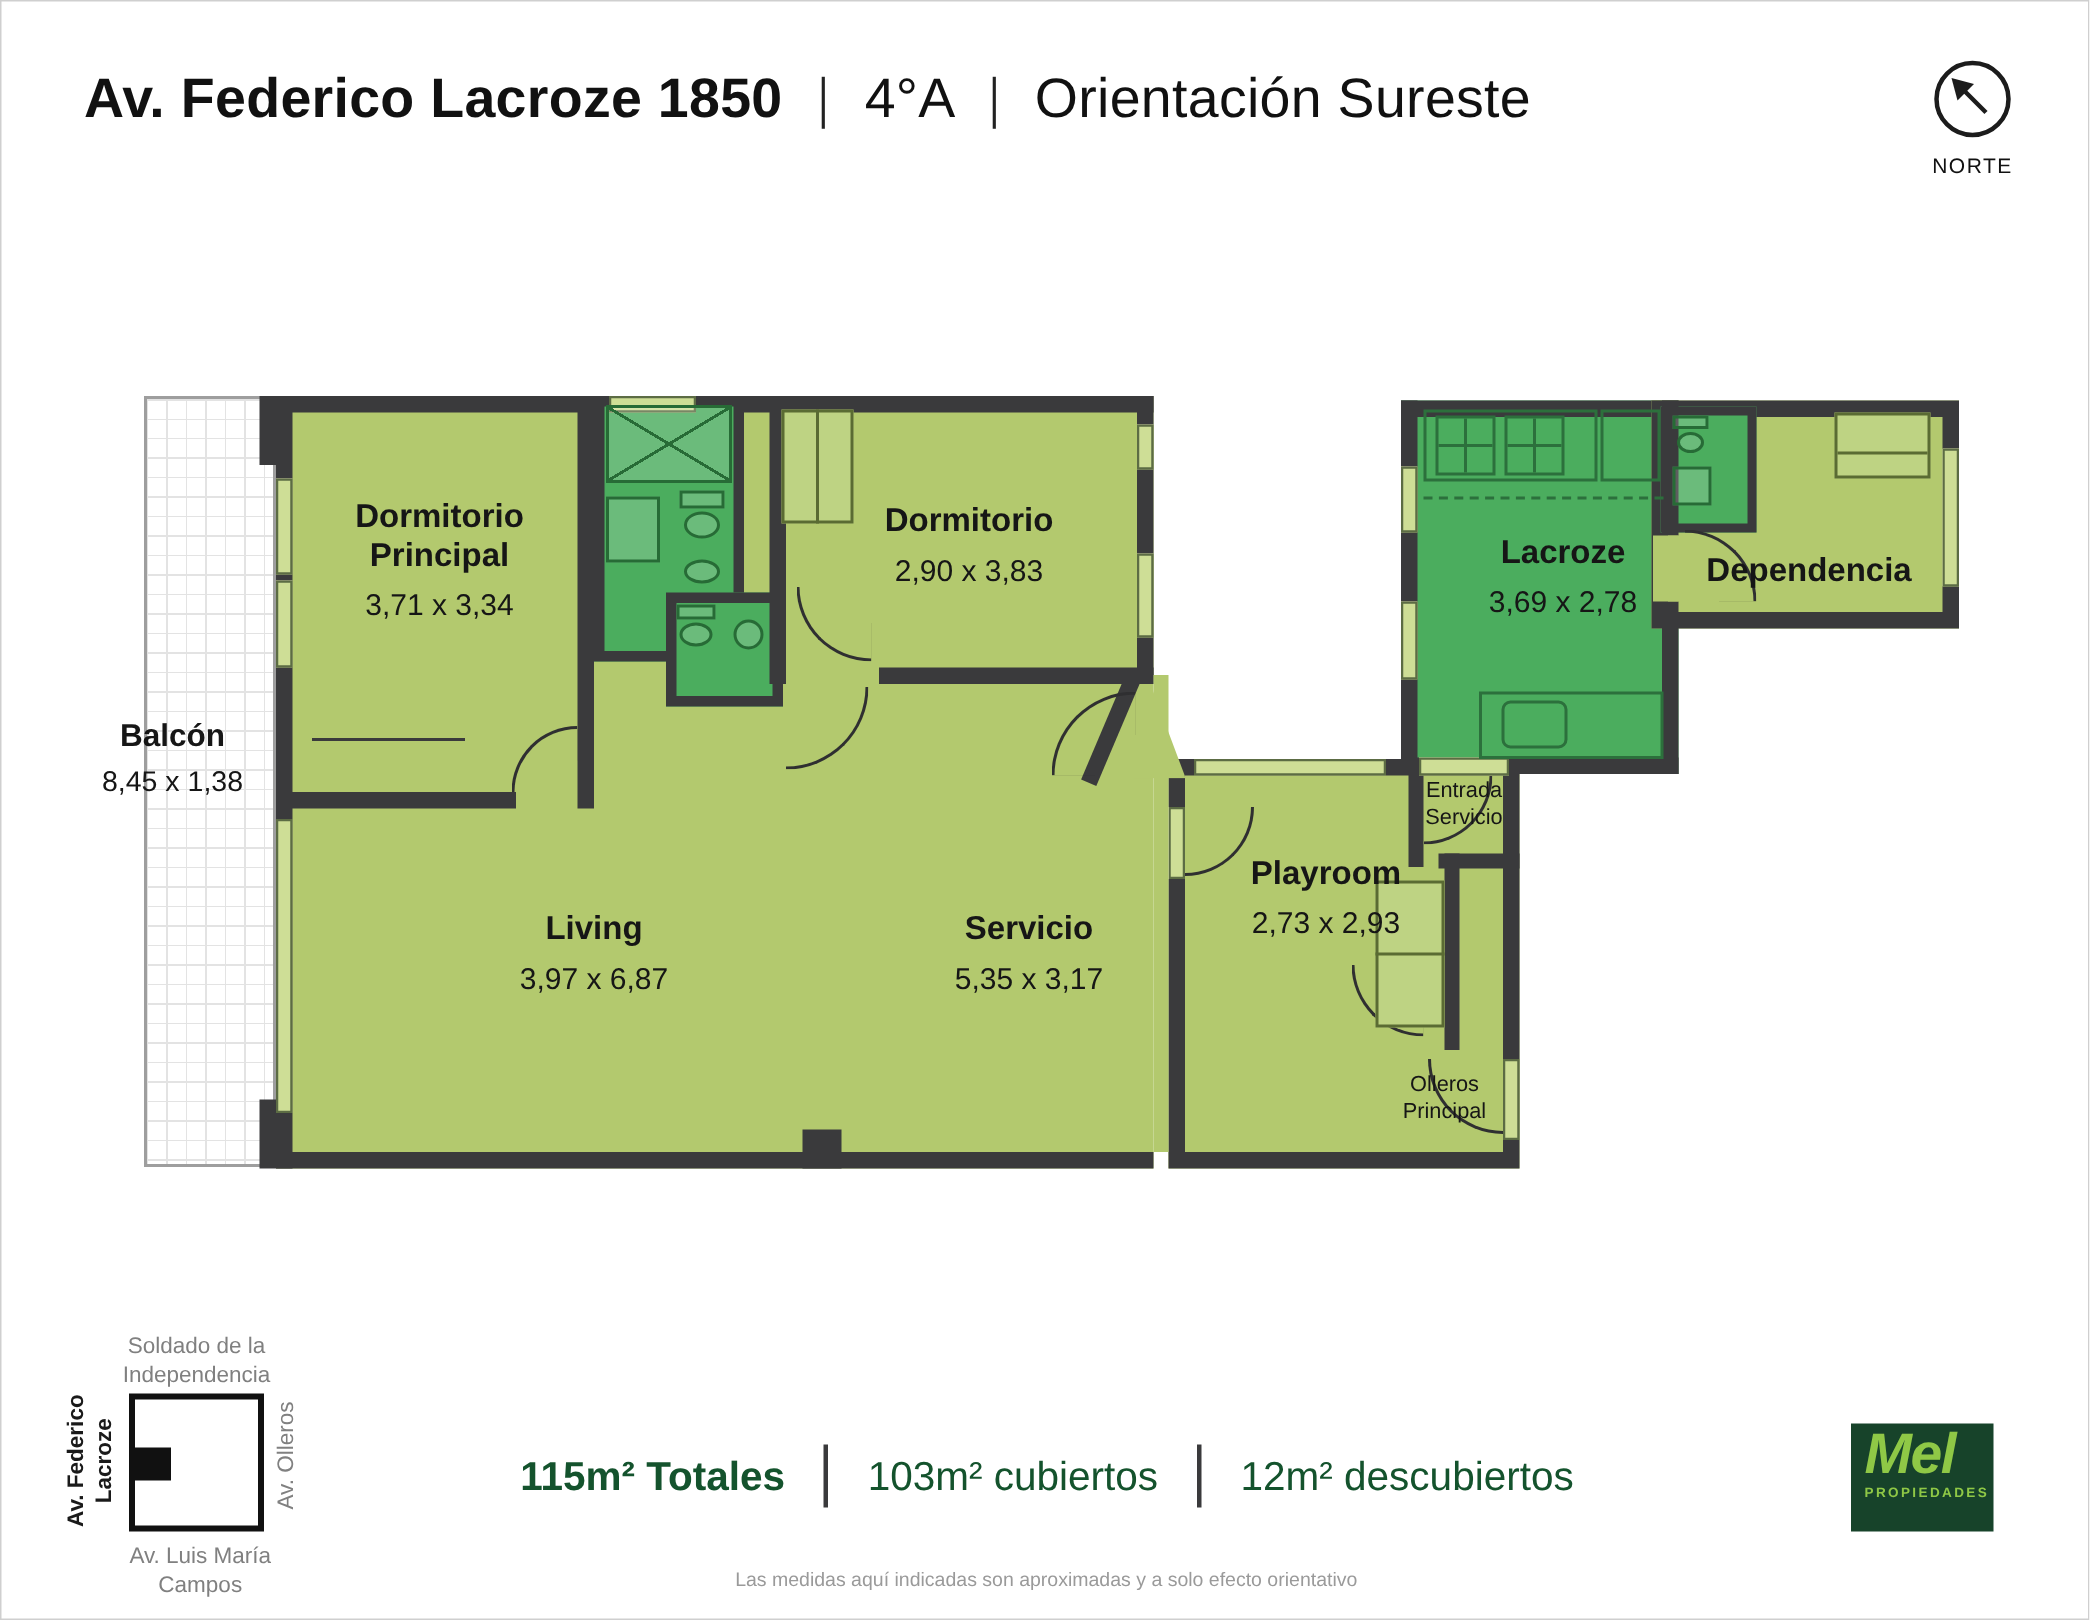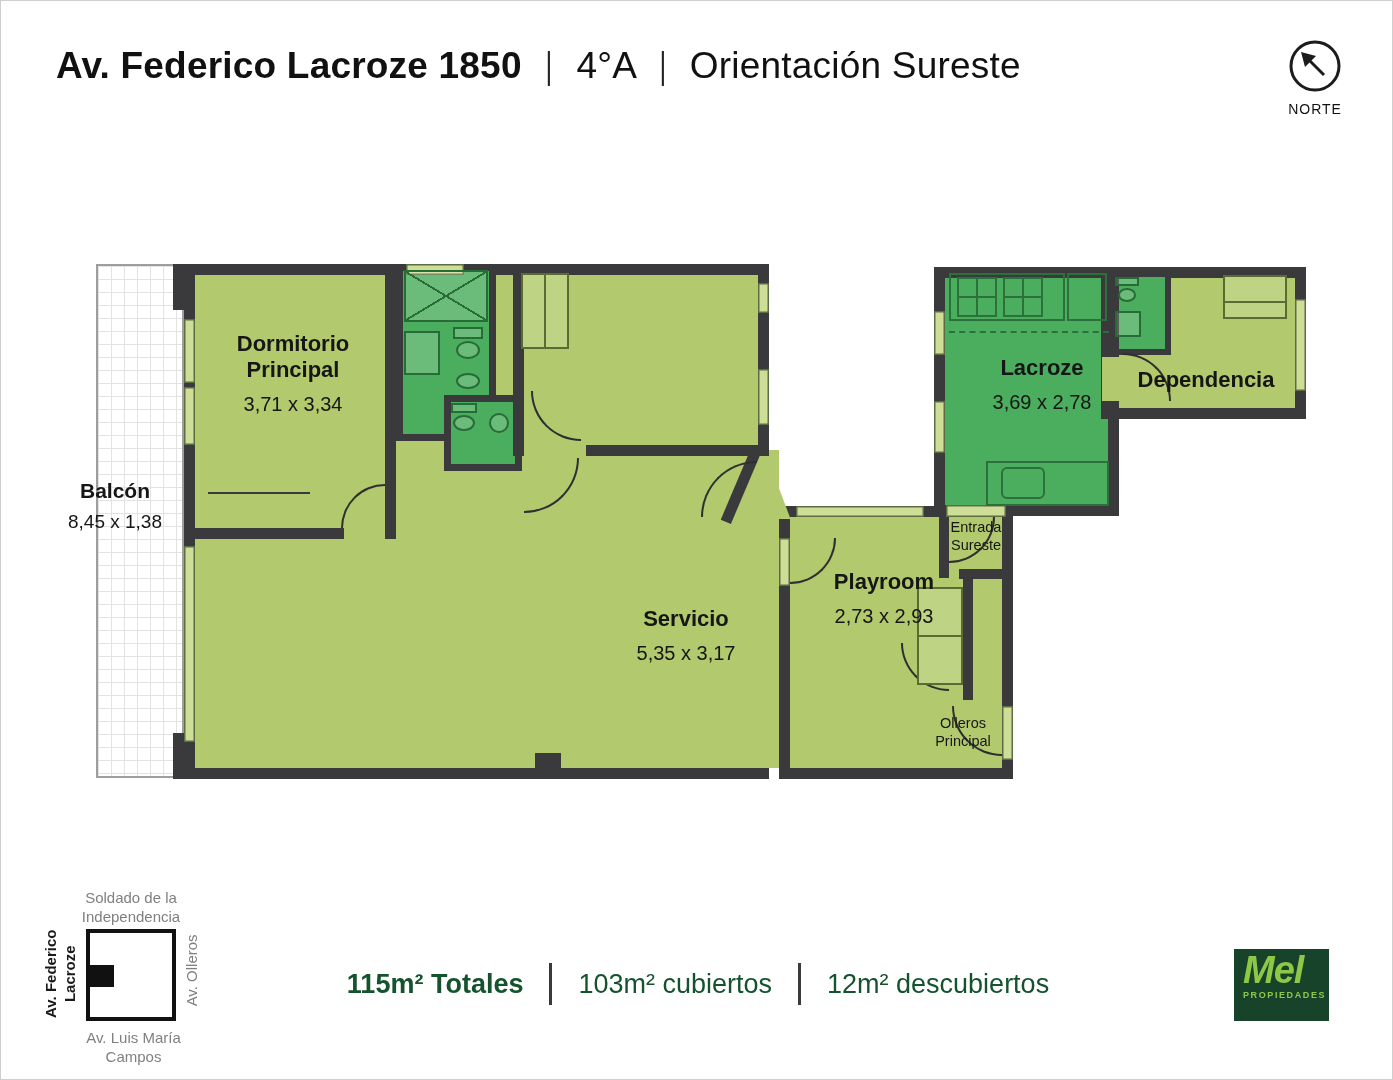--- a/index.html
+++ b/index.html
@@ -115,40 +115,48 @@
   <div class="abs bath bath1"></div>
   <div class="abs bath bath2"></div>
   <div class="abs bath bath3"></div>
 
   <div id="geom"></div>
 
   <div class="room-label" style="left:212px;top:330px;width:160px">
     <div class="rname">Dormitorio Principal</div>
     <div class="rdims">3,71 x 3,34</div>
   </div>
+  <div class="room-label" style="left:565px;top:333px;width:160px">
+    <div class="rname">Dormitorio</div>
+    <div class="rdims">2,90 x 3,83</div>
+  </div>
   <div class="room-label balcon-label" style="left:55px;top:478px;width:118px">
     <div class="rname">Balcón</div>
     <div class="rdims">8,45 x 1,38</div>
   </div>
+  <div class="room-label" style="left:315px;top:605px;width:160px">
+    <div class="rname">Living</div>
+    <div class="rdims">3,97 x 6,87</div>
+  </div>
   <div class="room-label" style="left:605px;top:605px;width:160px">
     <div class="rname">Servicio</div>
     <div class="rdims">5,35 x 3,17</div>
   </div>
   <div class="room-label" style="left:803px;top:568px;width:160px">
     <div class="rname">Playroom</div>
     <div class="rdims">2,73 x 2,93</div>
   </div>
   <div class="room-label" style="left:961px;top:354px;width:160px">
     <div class="rname">Lacroze</div>
     <div class="rdims">3,69 x 2,78</div>
   </div>
   <div class="room-label" style="left:1120px;top:366px;width:170px">
     <div class="rname">Dependencia</div>
   </div>
-  <div class="small-label" style="left:938px;top:517px;width:74px">Entrada Sureste</div>
+  <div class="small-label" style="left:938px;top:517px;width:74px">Entrada Servicio</div>
   <div class="small-label" style="left:918px;top:713px;width:88px">Olleros Principal</div>
 
   <div class="map-label" style="left:55px;top:888px;width:150px">Soldado de la Independencia</div>
   <div class="abs blockmap-square"></div>
   <div class="abs blockmap-marker"></div>
   <div class="map-label map-left vrot" style="left:5px;top:954px;width:110px">Av. Federico Lacroze</div>
   <div class="map-label vrot" style="left:146px;top:960px;width:90px">Av. Olleros</div>
   <div class="map-label" style="left:70px;top:1028px;width:125px">Av. Luis María Campos</div>
 
   <div class="summary">
@@ -157,20 +165,21 @@
     <span>103m² cubiertos</span>
     <span class="sum-div"></span>
     <span>12m² descubiertos</span>
   </div>
 
   <div class="logo">
     <div class="logo-brand">Mel</div>
     <div class="logo-tag">PROPIEDADES</div>
   </div>
 
+  <div class="disclaimer">Las medidas aquí indicadas son aproximadas y a solo efecto orientativo</div>
 <div class="abs patch" style="left: 755px; top: 444px; width: 34px; height: 74px; clip-path: polygon(0px 0px, 20% 0px, 100% 98%, 100% 100%, 0px 100%);"></div>
     <div class="abs wall" style="left: 751px; top: 445px; width: 11px; height: 80px; transform-origin: left top; transform: rotate(23deg);"></div>
     <div class="abs wall" style="left: 384px; top: 263px; width: 11px; height: 275px;"></div>
     <div class="abs wall" style="left: 183px; top: 527px; width: 160px; height: 11px;"></div>
     <div class="abs wall" style="left: 512px; top: 263px; width: 11px; height: 192px;"></div>
     <div class="abs wall" style="left: 585px; top: 444px; width: 183px; height: 11px;"></div>
     <div class="abs wall" style="left: 757px; top: 263px; width: 11px; height: 192px;"></div>
     <div class="abs patch" style="left: 768px; top: 449px; width: 10px; height: 318px;"></div>
     <div class="abs wall" style="left: 534px; top: 752px; width: 26px; height: 26px;"></div>
     <div class="abs wall" style="left: 172px; top: 263px; width: 11px; height: 46px;"></div>

